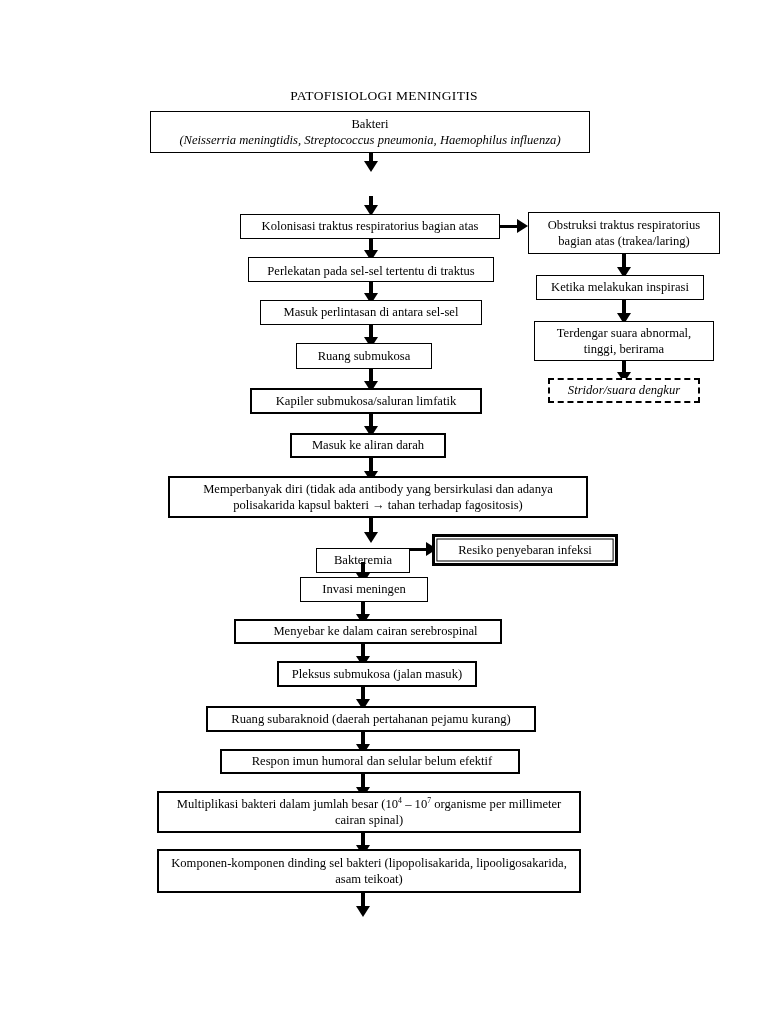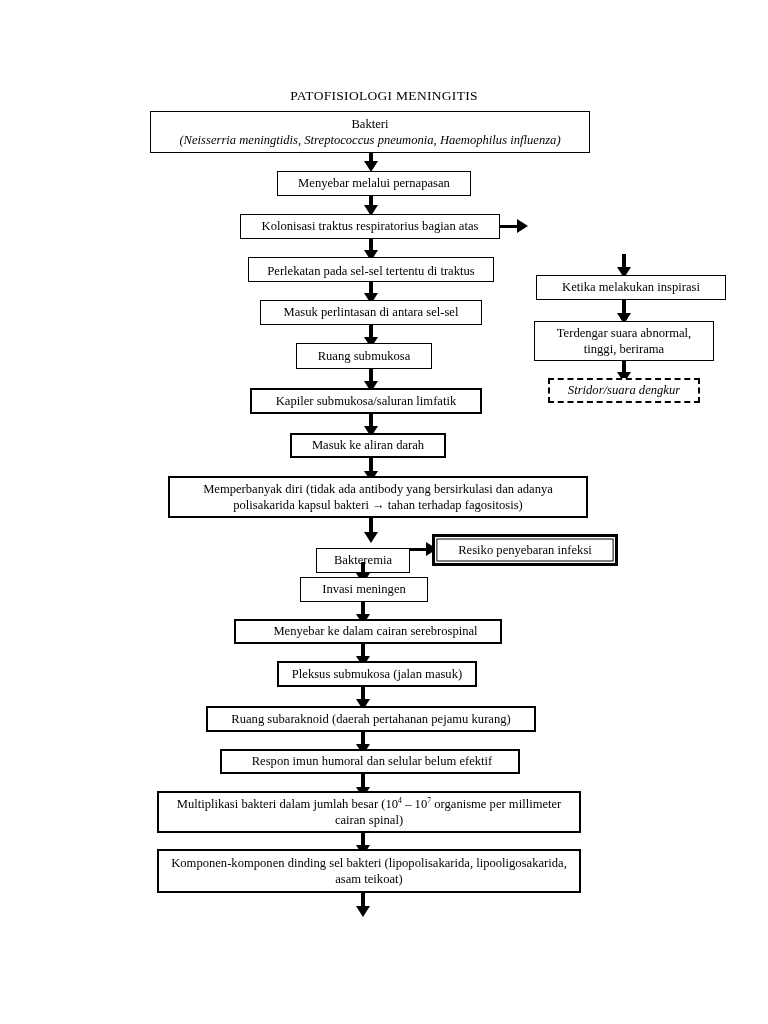--- a/index.html
+++ b/index.html
@@ -115,45 +115,45 @@
       <div>Bakteri</div>
       <div class="ital">(Neisserria meningtidis, Streptococcus pneumonia, Haemophilus influenza)</div>
     </div>
   </div>
 
   <div class="arrow-v" style="left:371px; top:153px;">
     <div class="shaft" style="height:9px;"></div>
     <div class="head" style="top:8px;"></div>
   </div>
 
-  <div class="box thin" style="left:277px; top:171px; width:194px; height:25px;">
-    <div class="inner">Menyebar melalui pernapasan</div>
-  </div>
 
   <div class="arrow-v" style="left:371px; top:196px;">
     <div class="shaft" style="height:10px;"></div>
     <div class="head" style="top:9px;"></div>
   </div>
 
   <div class="box thin" style="left:240px; top:214px; width:260px; height:25px;">
     <div class="inner">Kolonisasi traktus respiratorius bagian atas</div>
   </div>
 
   <div class="arrow-h" style="left:500px; top:226px; width:28px;">
     <div class="shaft" style="width:20px;"></div>
     <div class="head" style="left:17px;"></div>
   </div>
 
+  <div class="box thin" style="left:528px; top:212px; width:192px; height:42px;">
+    <div class="inner">Obstruksi traktus respiratorius bagian atas (trakea/laring)</div>
+  </div>
 
   <div class="arrow-v" style="left:624px; top:254px;">
     <div class="shaft" style="height:16px;"></div>
     <div class="head" style="top:13px;"></div>
   </div>
 
-  <div class="box thin" style="left:536px; top:275px; width:190px; height:25px;">
+  <div class="box thin" style="left:536px; top:275px; width:168px; height:25px;">
     <div class="inner">Ketika melakukan inspirasi</div>
   </div>
 
   <div class="arrow-v" style="left:624px; top:300px;">
     <div class="shaft" style="height:16px;"></div>
     <div class="head" style="top:13px;"></div>
   </div>
 
   <div class="box thin" style="left:534px; top:321px; width:180px; height:40px;">
     <div class="inner">Terdengar suara abnormal, tinggi, berirama</div>

